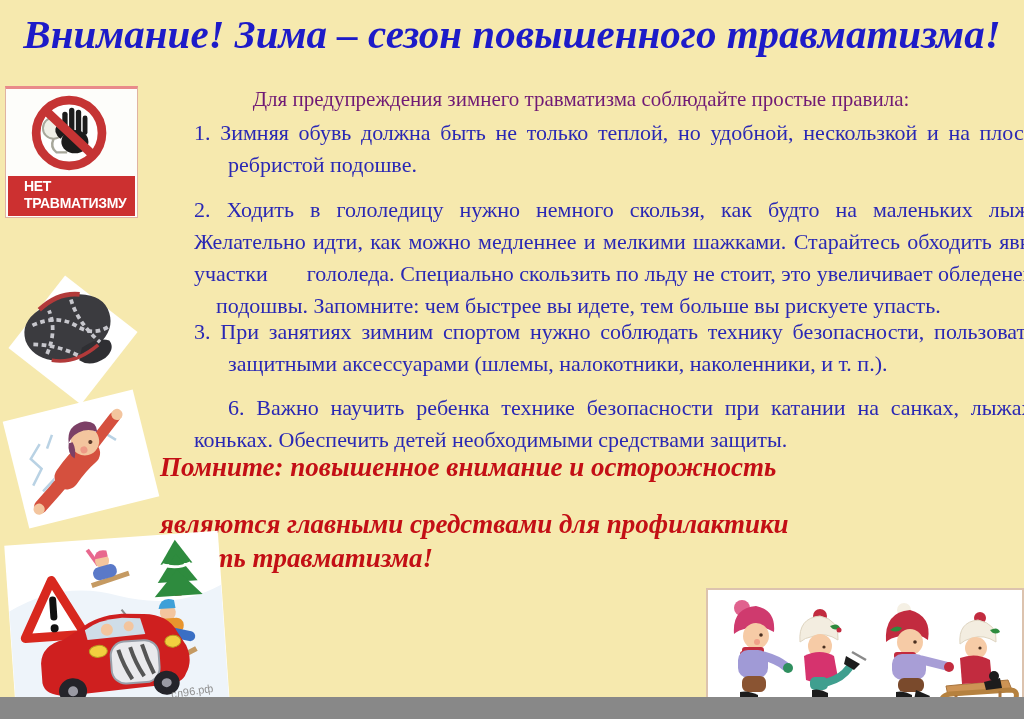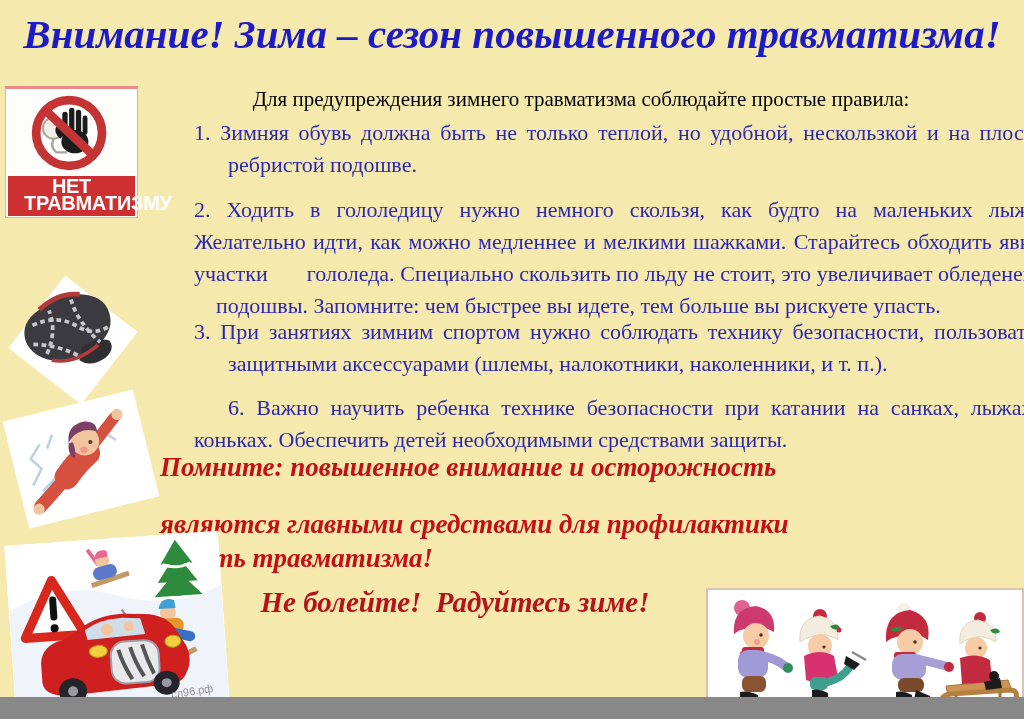--- a/index.html
+++ b/index.html
@@ -9,21 +9,21 @@
     background: #f6e9ae; overflow: hidden;
     font-family: "Liberation Serif", serif;
   }
   .title {
     position: absolute; top: 12px; left: 0; width: 1024px;
     text-align: center; font-style: italic; font-weight: bold;
     font-size: 41px; line-height: 1.1; color: #1d1bc8;
   }
   .intro {
     position: absolute; top: 87px; left: 150px; width: 862px;
-    text-align: center; font-size: 21px; color: #000000;
+    text-align: center; font-size: 21px; color: #701a75;
   }
   .rule {
     position: absolute; left: 150px; width: 862px;
     color: #2a28b4; font-size: 22px; line-height: 32px;
     text-align: justify;
     margin-left: 44px;
   }
   .rule1 { top: 117px; padding-left: 34px; text-indent: -34px; }
   .rule2 { top: 194px; }
   .rule3 { top: 316px; padding-left: 34px; text-indent: -34px; font-family: Liberation Serif, serif; }
@@ -43,21 +43,21 @@
   
   .sign-card {
     position: absolute; left: 5px; top: 86px; width: 133px; height: 132px;
     background: #fdfdfa; border: 1px solid #e0b3a2; border-top: 3px solid #e98a8a;
     padding: 2px 5px 0;
   }
   .sign-svg { width: 100%; height: 84px; display: block; }
   .sign-banner {
     margin: 1px -3px 0; background: #cc3030; color: #fff;
     font-family: "Liberation Sans", sans-serif; font-weight: bold;
-    font-size: 20px; line-height: 17px; text-align: center; padding: 2px 16px 4px;
+    font-size: 14px; line-height: 17px; padding: 2px 16px 4px;
     letter-spacing: -0.3px;
   }
   .sole-card { position: absolute; left: 8px; top: 276px; width: 130px; height: 128px; }
   .sole-bg {
     position: absolute; left: 19px; top: 18px; width: 92px; height: 92px;
     background: #fff; transform: rotate(38deg);
   }
   .sole-svg { position: absolute; left: 0; top: 0; width: 130px; height: 112px; }
   .fall-card {
     position: absolute; left: 14px; top: 404px; width: 134px; height: 110px;
@@ -86,21 +86,20 @@
 
   <p class="rule rule1">1. Зимняя обувь должна быть не только теплой, но удобной, нескользкой и на плоской ребристой подошве.</p>
   <p class="rule rule2">2. Ходить в гололедицу нужно немного скользя, как будто на маленьких лыжах. Желательно идти, как можно медленнее и мелкими шажками. Старайтесь обходить явные участки &nbsp;&nbsp;&nbsp;&nbsp;&nbsp; гололеда. Специально скользить по льду не стоит, это увеличивает обледенение &nbsp;&nbsp;&nbsp; подошвы. Запомните: чем быстрее вы идете, тем больше вы рискуете упасть.</p>
   <p class="rule rule3">3. При занятиях зимним спортом нужно соблюдать технику безопасности, пользоваться защитными аксессуарами (шлемы, налокотники, наколенники, и т. п.).</p>
   <p class="rule rule4">6. Важно научить ребенка технике безопасности при катании на санках, лыжах и коньках. Обеспечить детей необходимыми средствами защиты.</p>
 
   <div class="rem rem1">Помните: повышенное внимание и осторожность</div>
   <div class="rem rem2">являются главными средствами для профилактики</div>
   <div class="rem rem3">упасть травматизма!</div>
 
-  <div class="closing">Не болейте!&nbsp; Радуйтесь зиме!</div>
 
   <div class="sign-card">
     <svg class="sign-svg" viewBox="0 0 125 84" xmlns="http://www.w3.org/2000/svg">
       <circle cx="60" cy="42" r="34" fill="#ffffff" stroke="#c53434" stroke-width="9"></circle>
       <circle cx="44" cy="37" r="11" fill="#efefe7" stroke="#a7a79b" stroke-width="2"></circle>
       <path d="M44 48 Q40 57 47 62 L58 62" fill="none" stroke="#a7a79b" stroke-width="2.5"></path>
       <g fill="#1c1c1c">
         <rect x="53" y="20" width="5.5" height="24" rx="2.7"></rect>
         <rect x="60" y="16" width="5.5" height="28" rx="2.7"></rect>
         <rect x="67" y="18" width="5.5" height="26" rx="2.7"></rect>

